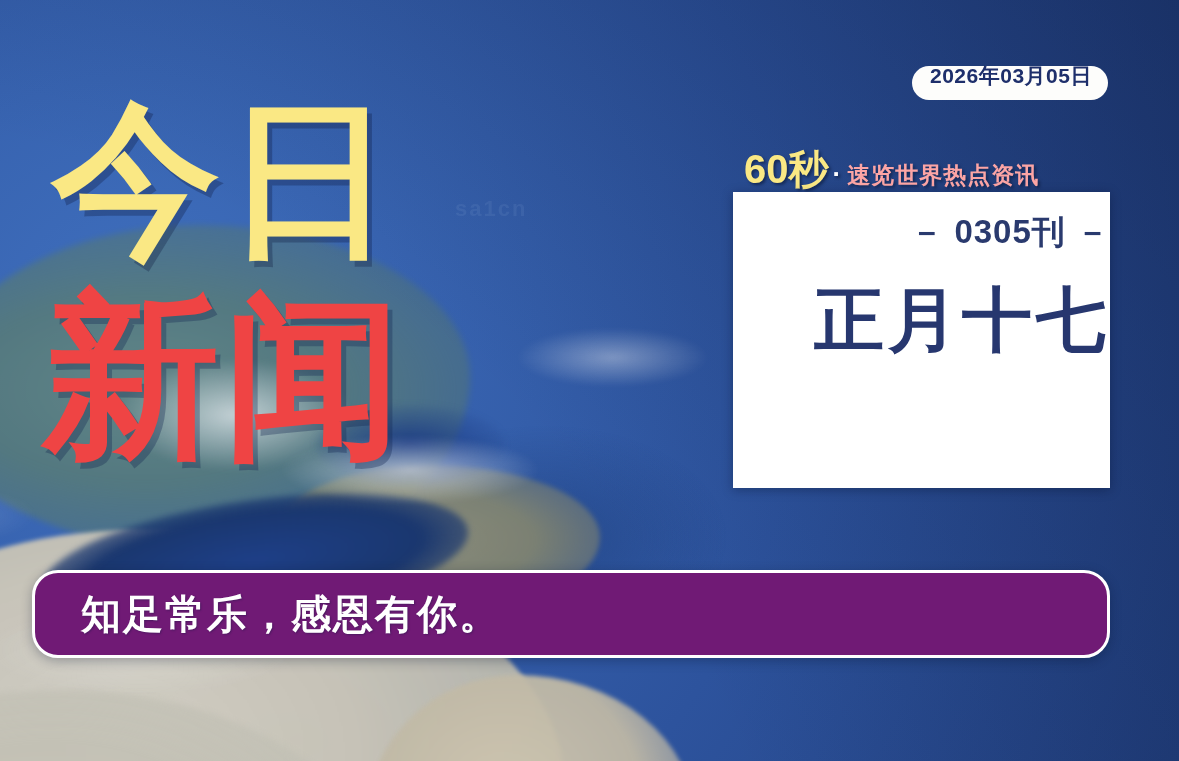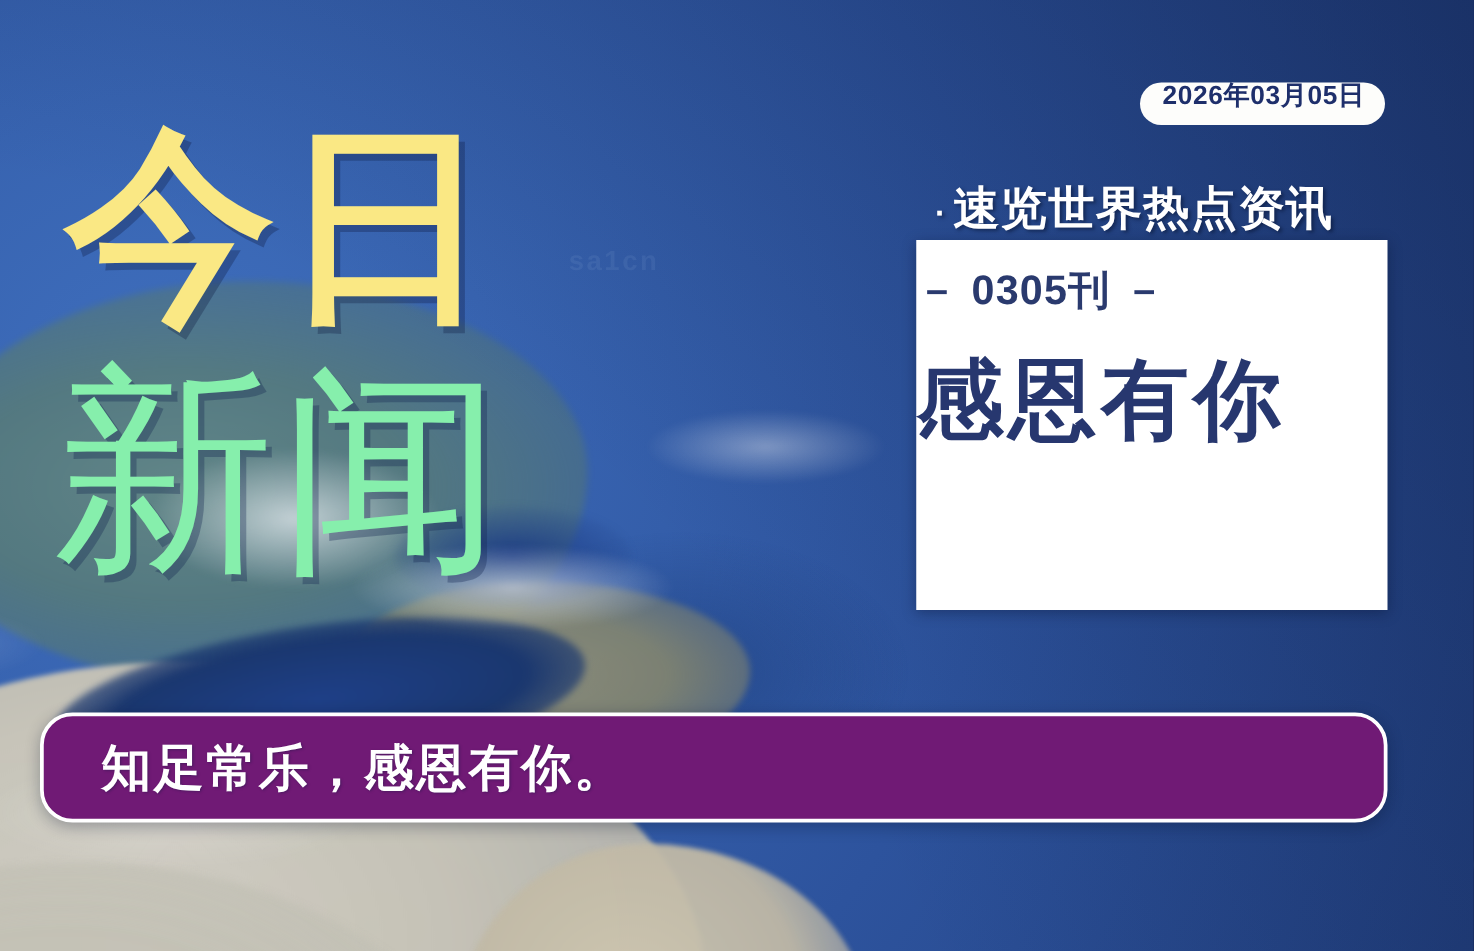--- a/index.html
+++ b/index.html
@@ -256,22 +256,22 @@
     letter-spacing: 6px;
     text-shadow: 5px 6px 0 rgba(12,24,60,0.30);
     white-space: nowrap;
   }
   .title-news {
     position: absolute;
     left: 42px;
     top: 288px;
     font-size: 178px;
     line-height: 1;
-    font-weight: 400;
-    color: #86efac;
+    font-weight: 700;
+    color: #ef4444;
     letter-spacing: 4px;
     text-shadow: 5px 6px 0 rgba(18,36,78,0.33);
     white-space: nowrap;
   }
 
   
   .tagline {
     position: absolute;
     left: 744px;
     top: 142px;
@@ -286,38 +286,38 @@
     color: #fae884;
     letter-spacing: 0px;
   }
   .tagline .dot {
     font-size: 26px;
     font-weight: 700;
     color: #ffffff;
     margin: 0 6px 0 4px;
   }
   .tagline .desc {
-    font-size: 37px;
-    font-weight: 700;
-    color: #ffffff;
+    font-size: 23px;
+    font-weight: 700;
+    color: #fca5a5;
     letter-spacing: 1px;
     font-family: Liberation Serif, serif;
   }
 
   
   .info-card {
     position: absolute;
     left: 733px;
     top: 192px;
     width: 377px;
     height: 296px;
     background: #ffffff;
     display: flex;
     flex-direction: column;
-    align-items: flex-start;
+    align-items: flex-end;
     justify-content: flex-start;
     box-shadow: 0 2px 10px rgba(6,14,40,0.35);
   }
   .issue {
     margin-top: 18px;
     font-size: 33px;
     font-weight: 700;
     color: #2a3a6e;
     letter-spacing: 1px;
     white-space: nowrap;
@@ -471,26 +471,27 @@
   <div class="watermark">sa1cn</div>
 
   <div class="date-badge">
     <span>2026年03月05日</span>
   </div>
 
   <div class="title-today">今日</div>
   <div class="title-news">新闻</div>
 
   <div class="tagline">
+    <span class="secs">60秒</span>
     <span class="dot">·</span>
     <span class="desc">速览世界热点资讯</span>
   </div>
 
   <div class="info-card">
     <div class="issue">－ 0305刊 －</div>
-    <div class="lunar">感恩有你</div>
+    <div class="lunar">正月十七</div>
   </div>
 
   <div class="quote-banner">
     <div class="quote-text">知足常乐，感恩有你。</div>
   </div>
 
 </div>
 
 </body></html>

